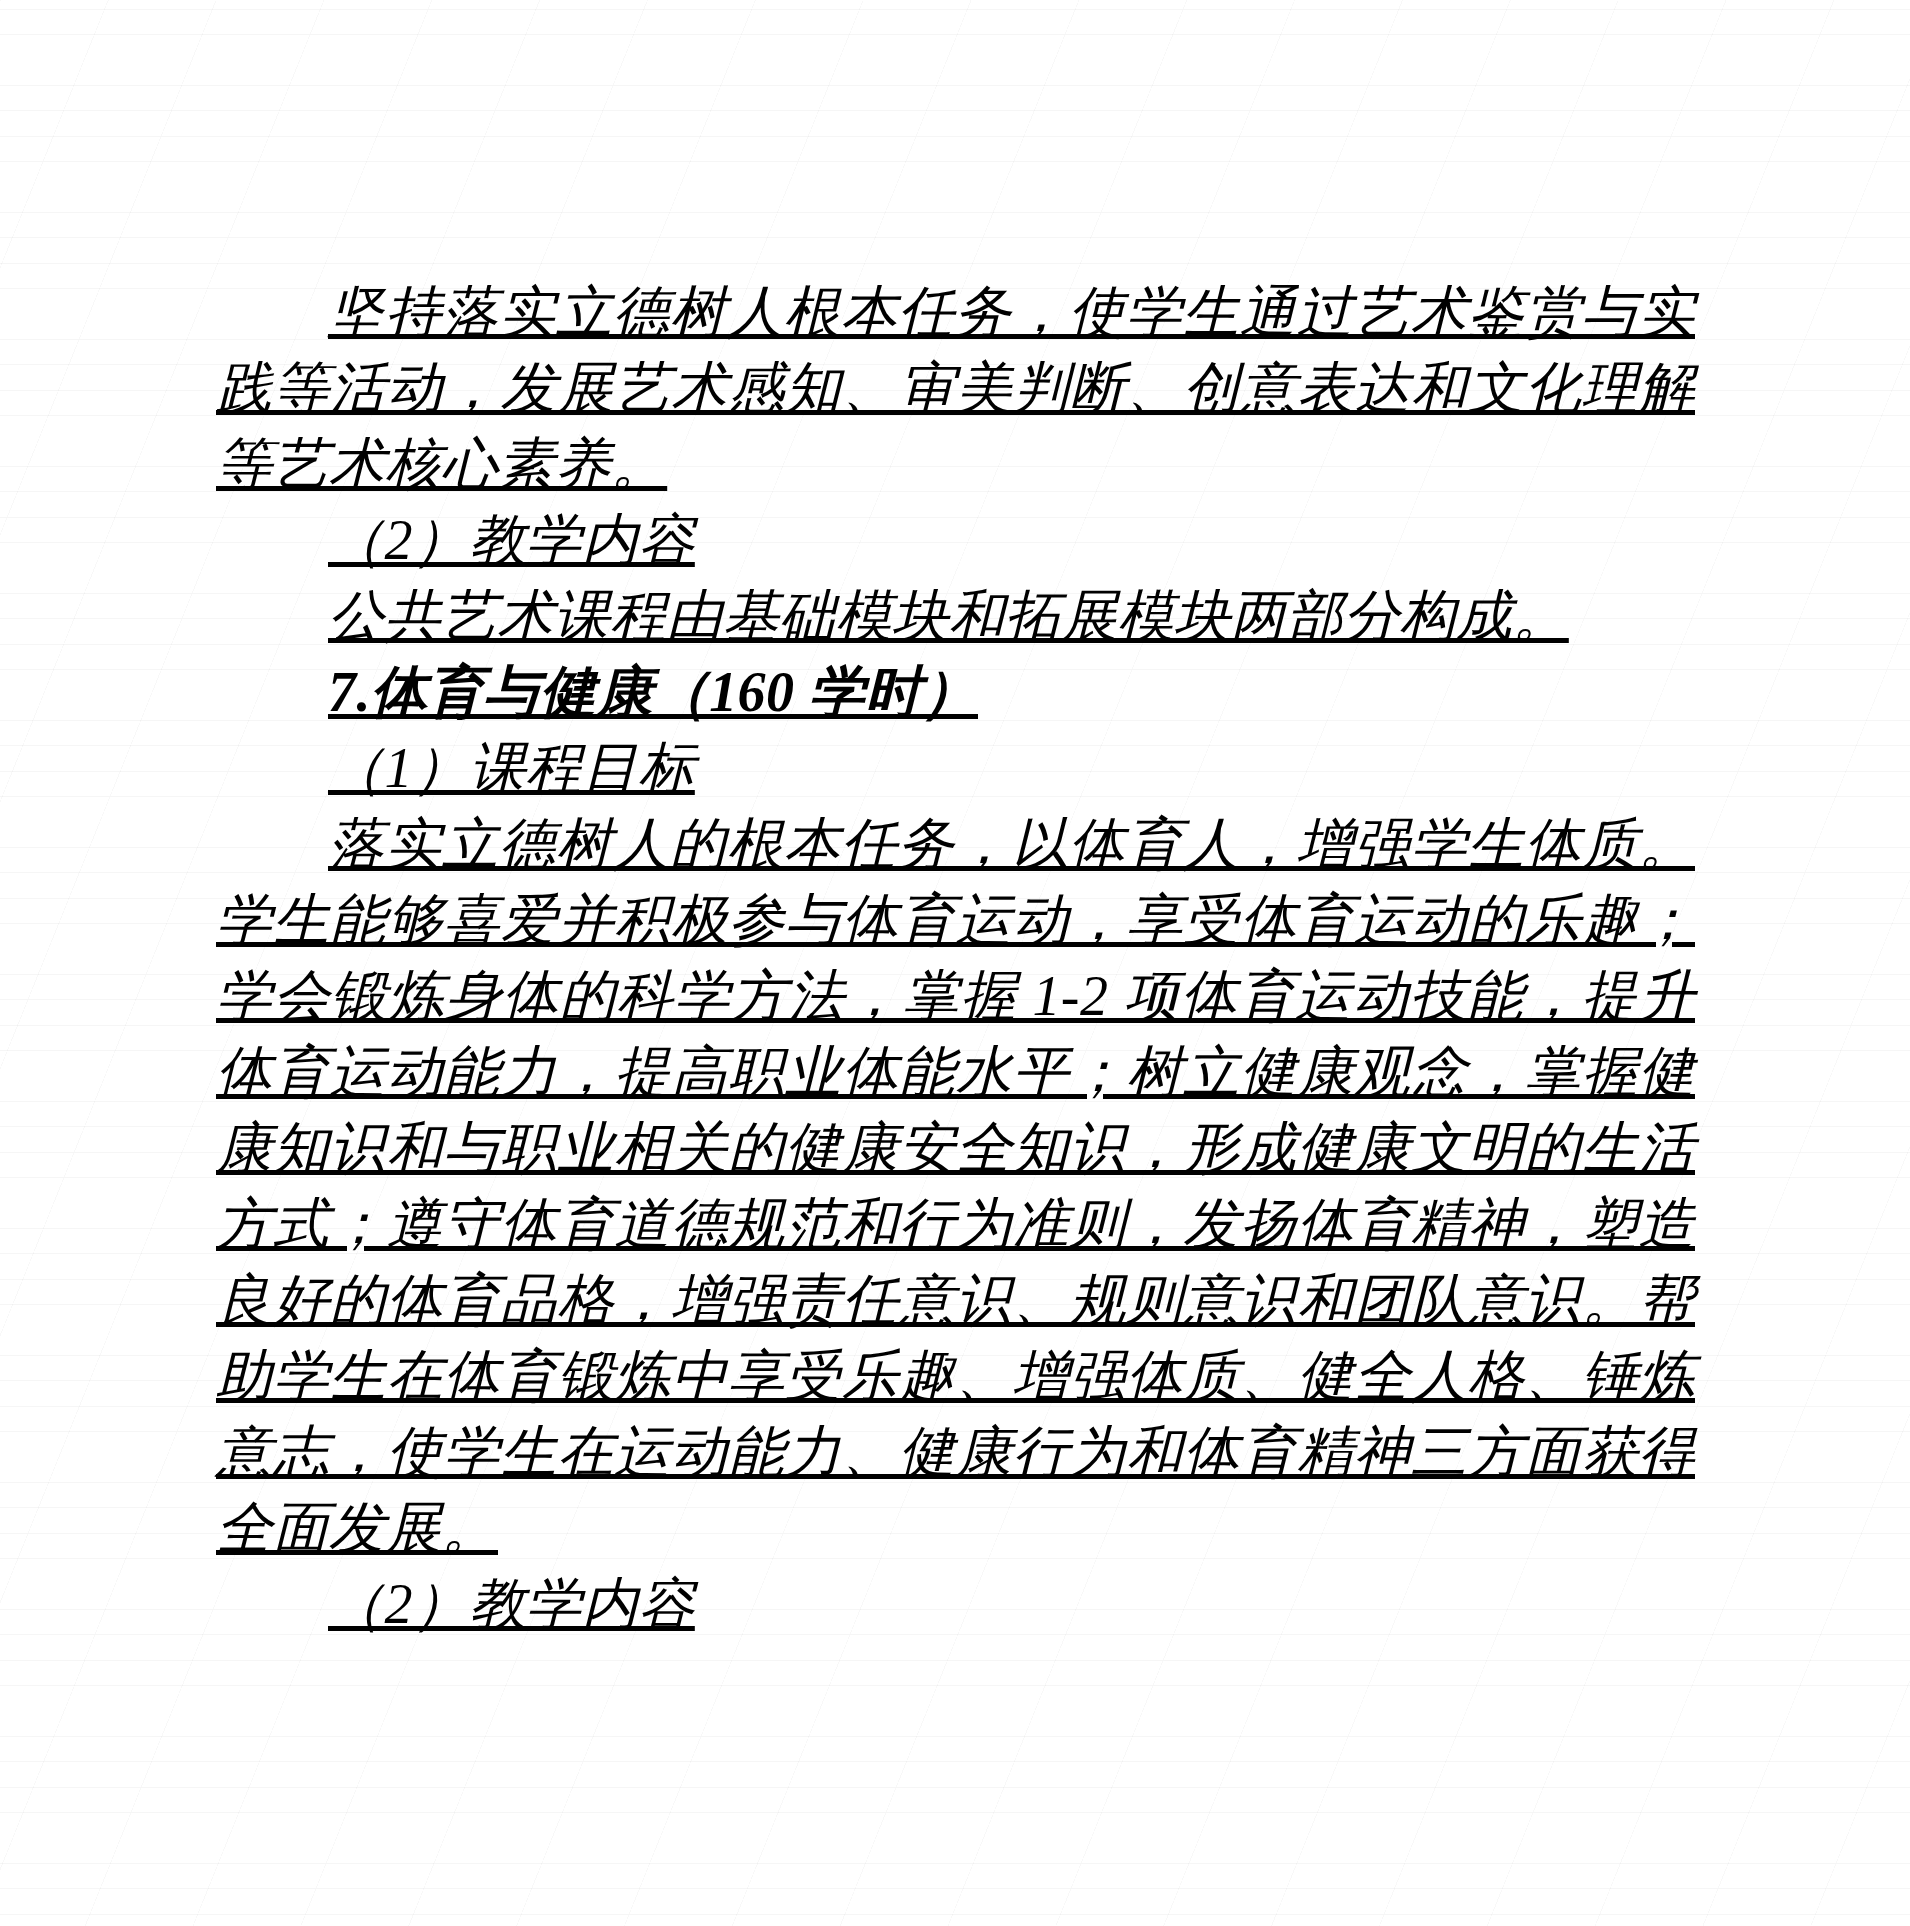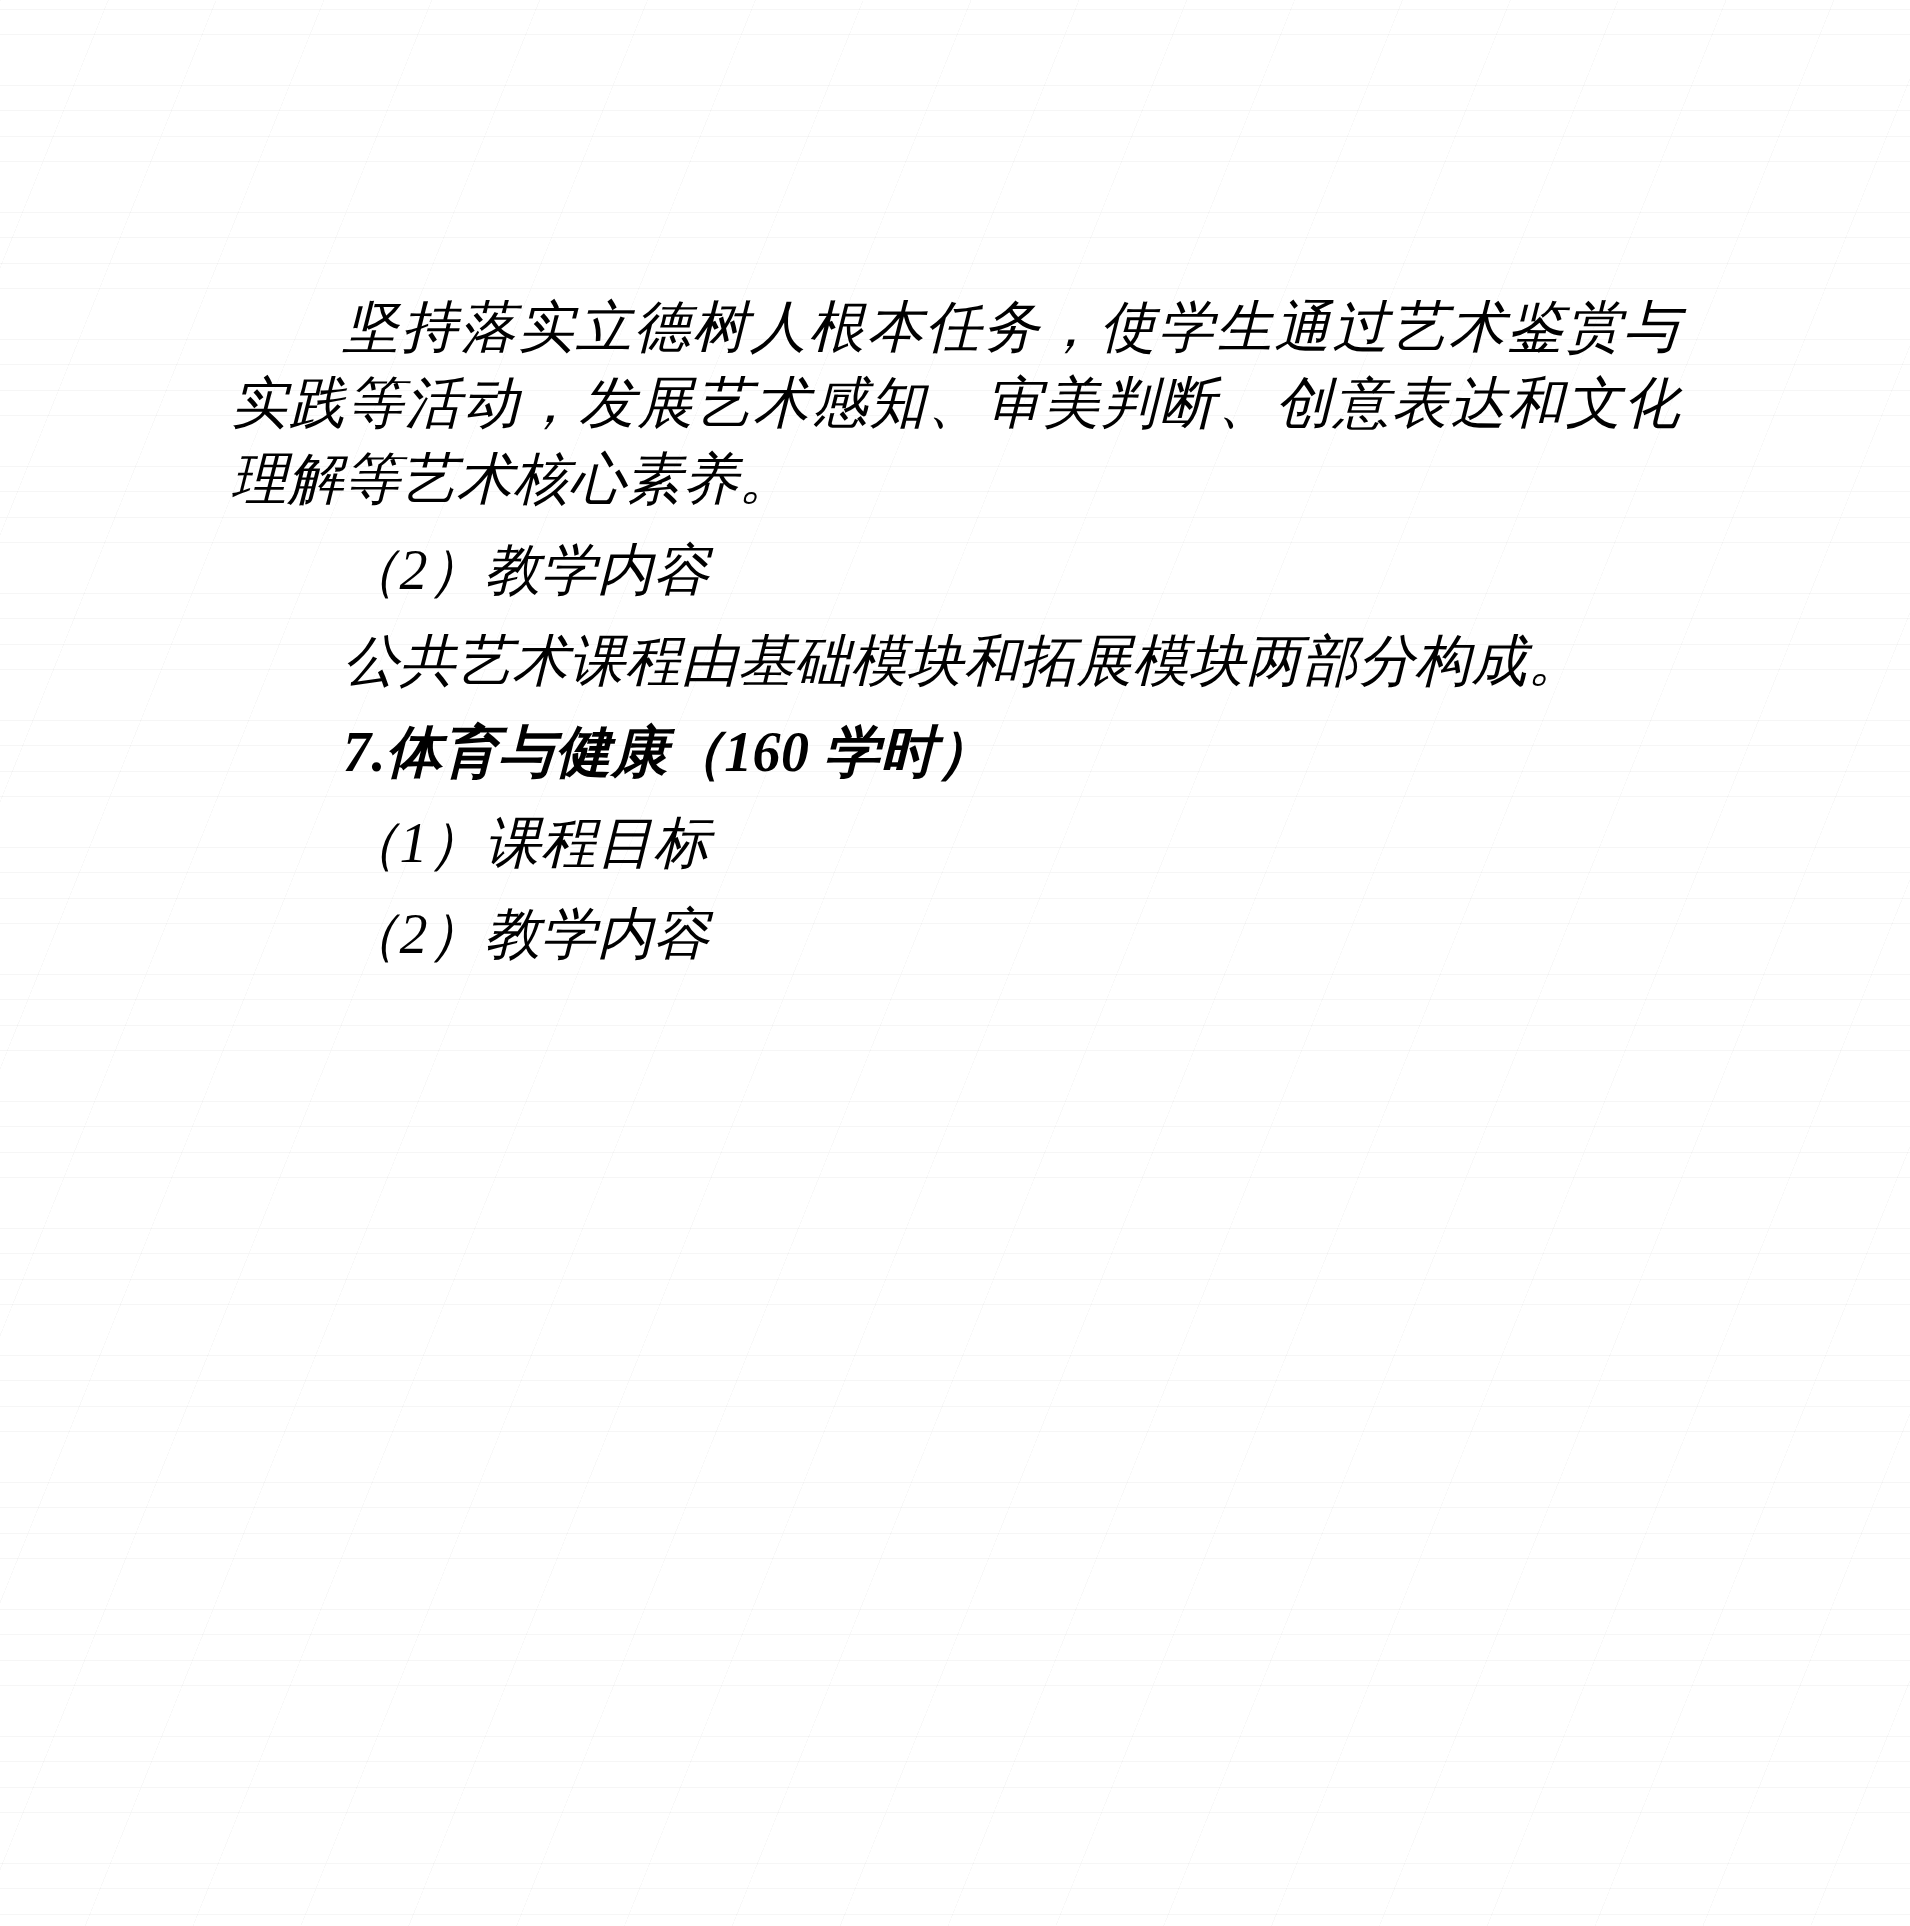--- a/index.html
+++ b/index.html
@@ -35,38 +35,40 @@
     left: 216px;
     top: 274px;
     width: 1479px;
     font-size: 56px;
     line-height: 76px;
     text-align: justify;
     font-style: italic; 
     letter-spacing: 0.4px;
   }
   .doc-content p {
-    margin: 15px;
+    margin: 0;
     padding: 0;
     text-indent: 2em;
+    text-decoration: underline;
   }
   .doc-content p.heading {
     font-weight: bold;
   }
 </style>
 </head>
 <body>
 
 <div class="page">
   <div class="texture"></div>
 
   <div class="doc-content">
     <p class="body">坚持落实立德树人根本任务，使学生通过艺术鉴赏与实践等活动，发展艺术感知、审美判断、创意表达和文化理解等艺术核心素养。</p>
     <p class="sub">（2）教学内容</p>
     <p class="body">公共艺术课程由基础模块和拓展模块两部分构成。</p>
     <p class="heading">7.体育与健康（160 学时）</p>
     <p class="sub">（1）课程目标</p>
+    <p class="body">落实立德树人的根本任务，以体育人，增强学生体质。学生能够喜爱并积极参与体育运动，享受体育运动的乐趣；学会锻炼身体的科学方法，掌握 1-2 项体育运动技能，提升体育运动能力，提高职业体能水平；树立健康观念，掌握健康知识和与职业相关的健康安全知识，形成健康文明的生活方式；遵守体育道德规范和行为准则，发扬体育精神，塑造良好的体育品格，增强责任意识、规则意识和团队意识。帮助学生在体育锻炼中享受乐趣、增强体质、健全人格、锤炼意志，使学生在运动能力、健康行为和体育精神三方面获得全面发展。</p>
     <p class="sub">（2）教学内容</p>
 
   </div>
 
 </div>
 
 
 </body></html>

